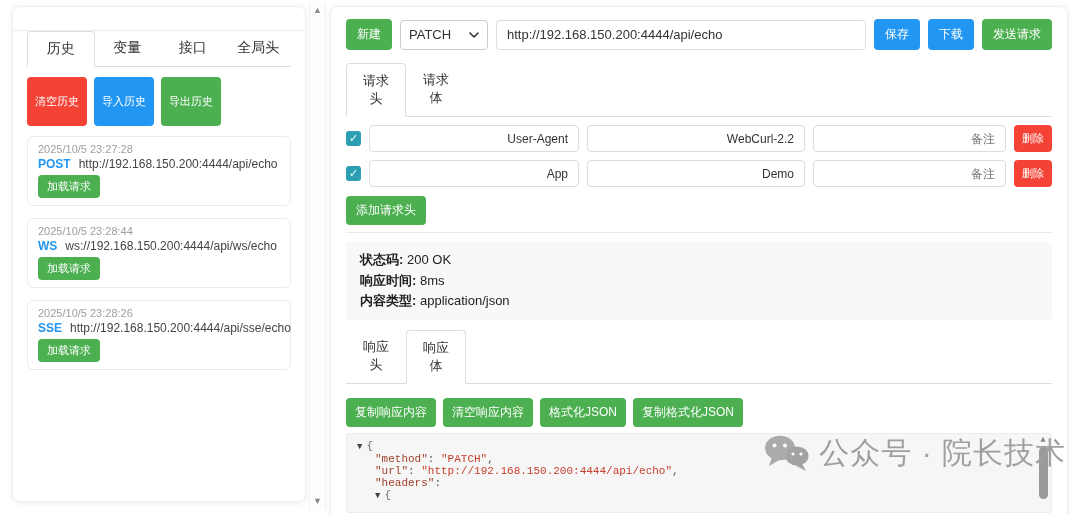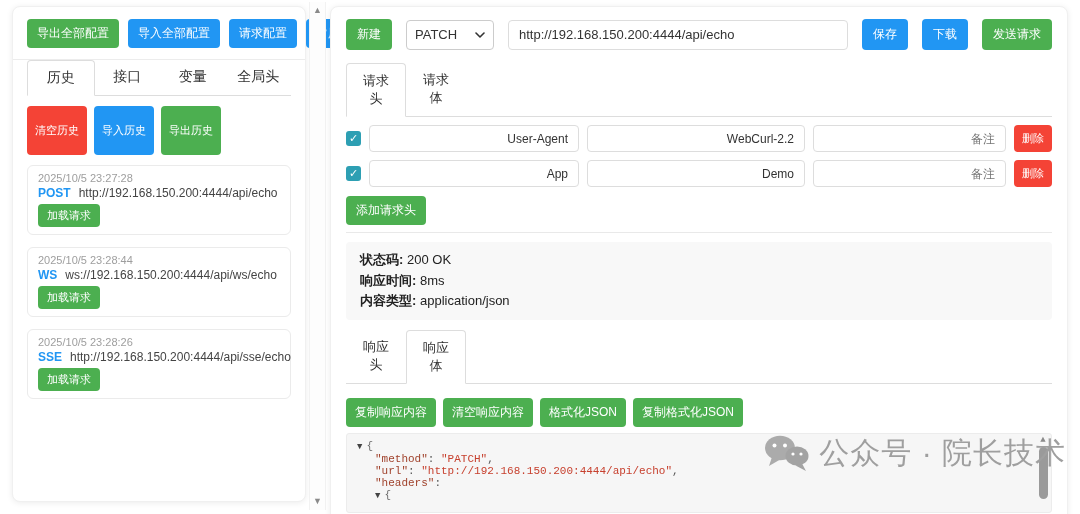--- a/index.html
+++ b/index.html
@@ -37,21 +37,21 @@
   
   #mid-scroll { position:absolute; left:309px; top:2px; width:17px; height:508px;
     background:#fdfdfd; border-left:1px solid #f2f2f2; border-right:1px solid #f2f2f2;
     display:flex; flex-direction:column; justify-content:space-between;
     align-items:center; padding:4px 0; }
   .scroll-arrow { color:#8a8a8a; font-size:9px; line-height:9px; cursor:pointer; }
 
   
   #main { left:330px; top:6px; width:738px; height:520px; padding:12px 15px;
     border-radius:8px 8px 0 0; display:flex; flex-direction:column; }
-  .req-bar { display:flex; gap:14px; align-items:center; }
+  .req-bar { display:flex; gap:8px; align-items:center; }
   .req-bar .btn { font-size:12px; padding:7px 11px; }
   .method-select { display:flex; align-items:center; justify-content:space-between;
     width:88px; height:30px; border:1px solid #ccc; border-radius:4px;
     padding:0 8px; font-size:13px; cursor:pointer; background:#fff; }
   .chev { width:10px; height:10px; }
   .txt-input { border:1px solid #ddd; border-radius:4px; height:30px;
     font-size:13px; padding:0 10px; font-family:inherit; color:#333; outline:none; }
   .url-input { flex:1; }
   .req-tabs { display:flex; margin-top:13px; border-bottom:1px solid #ddd; }
   .req-tabs .tab, .resp-tabs .tab { width:60px; font-size:13px; padding:8px 12px; }
@@ -89,31 +89,25 @@
 
   
   #watermark { position:absolute; right:14px; top:433px; display:flex;
     align-items:center; gap:9px; color:#9f9f9f; font-size:30px; font-weight:500;
     letter-spacing:1px; pointer-events:none; }
 </style>
 </head>
 <body>
 
 <div id="sidebar" class="card">
-  <div class="top-btns">
-    <button class="btn green">导出全部配置</button>
-    <button class="btn blue">导入全部配置</button>
-    <button class="btn blue">请求配置</button>
-    <button class="btn blue">常用工具</button>
-  </div>
   <div class="side-divider"></div>
   <div id="side-tabs" class="tabs">
     <div class="tab active">历史</div>
+    <div class="tab">变量</div>
     <div class="tab">接口</div>
-    <div class="tab">变量</div>
     <div class="tab">全局头</div>
   </div>
   <div class="hist-actions">
     <button class="btn red">清空历史</button>
     <button class="btn blue">导入历史</button>
     <button class="btn green">导出历史</button>
   </div>
   <div class="hist-list">
     <div class="hist-item">
       <div class="hist-time">2025/10/5 23:27:28</div>

